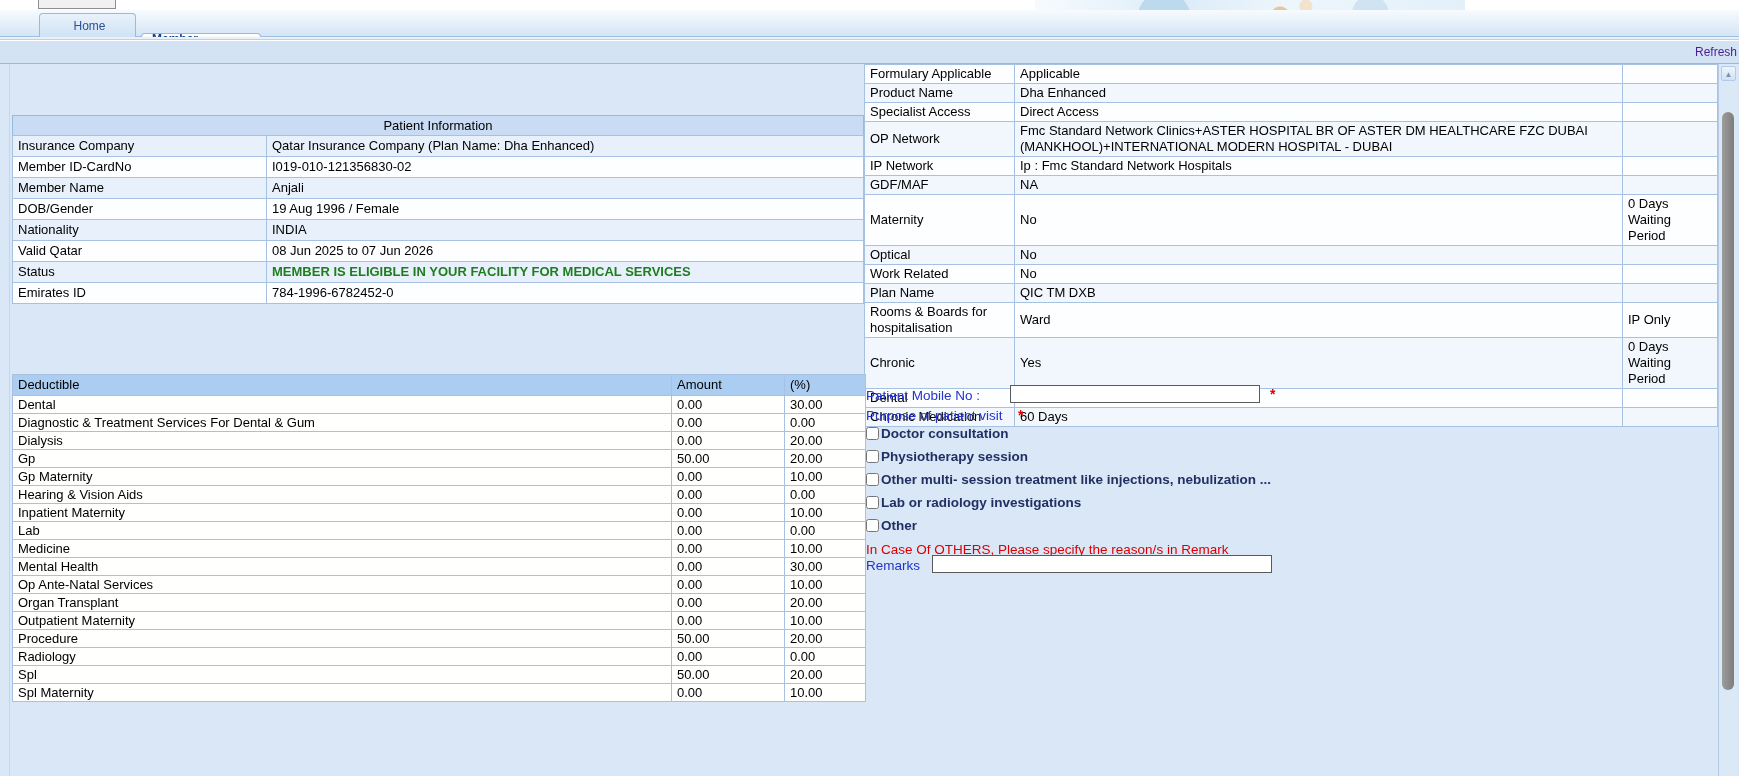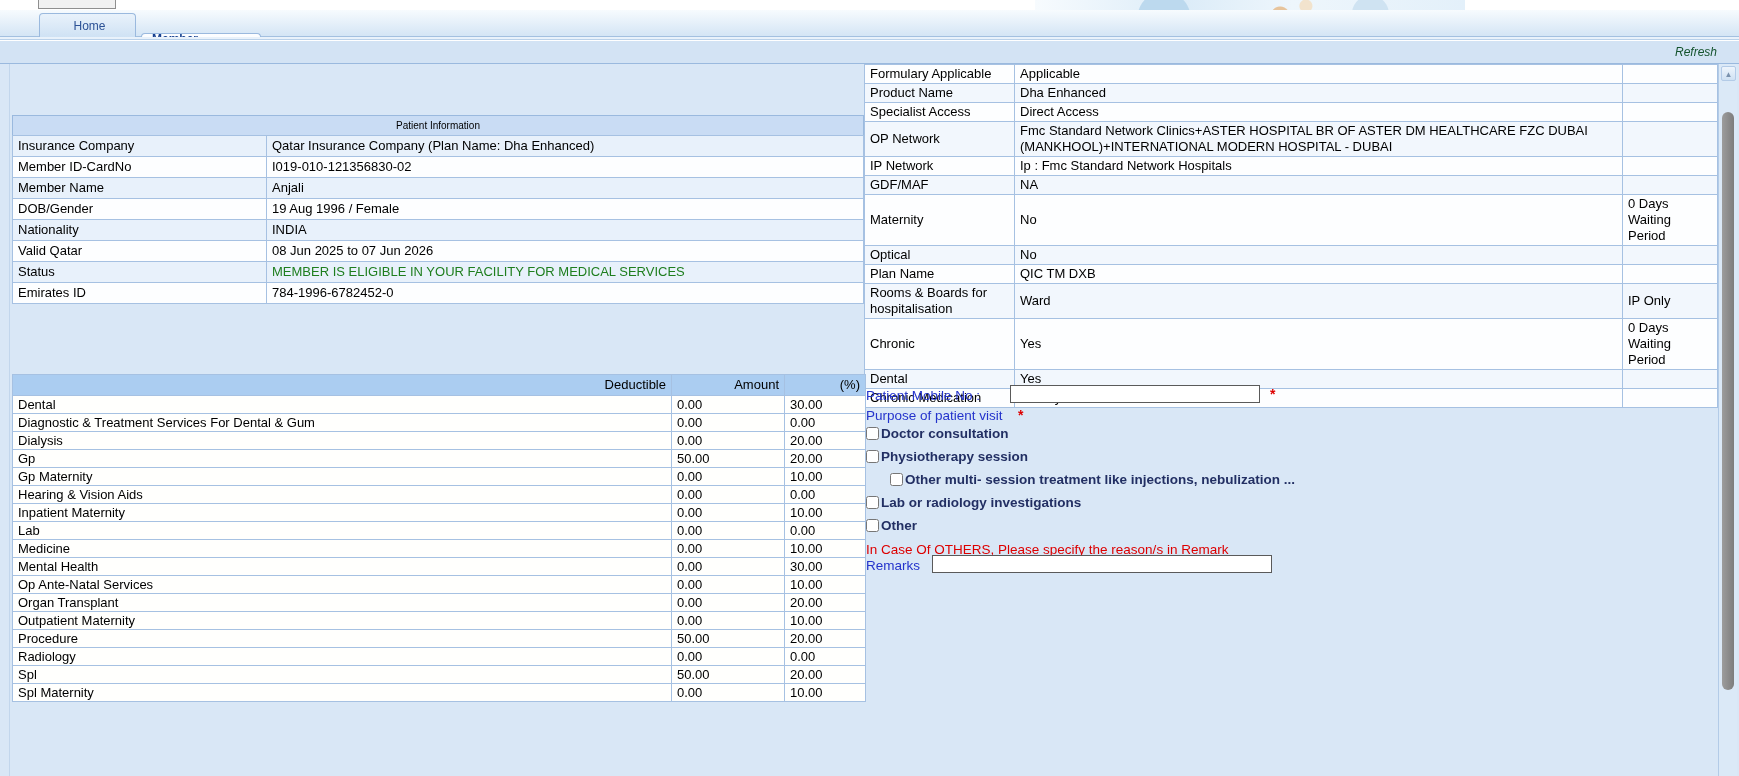--- a/index.html
+++ b/index.html
@@ -31,55 +31,55 @@
     color:#17408f; font-weight:bold;margin-top:20px; }
   .tab-close { display:inline-block; width:11px; height:11px; margin-left:5px; margin-top:-6px;
     border:1px solid #b5b5b5; background:#fdf8e7; color:#b06a4a; font-size:8px; line-height:9px;
     text-align:center; font-weight:normal; cursor:pointer; }
 
   
   .gapstrip { position:absolute; top:37px; left:0; width:1739px; height:3px;
     background:#e9f2fb; border-bottom:1px solid #b9d1ea; }
   .refreshbar { position:absolute; top:40px; left:0; width:1739px; height:23px;
     background:#d3e3f4; border-top:1px solid #fff; }
-  .refresh-link { position:absolute; right:22px; top:4px; font-size:12px; color:#14532d;
-    cursor:pointer;font-style:italic; }
+  .refresh-link { position:absolute; right:2px; top:4px; font-size:12px; color:#4c1d95;
+    cursor:pointer; }
 
   
   .content { position:absolute; top:63px; left:0; width:1739px; height:713px;
     background:#d9e7f6; border-top:1px solid #9ab9de; }
   .left-line { position:absolute; left:9px; top:0; bottom:0; width:1px; background:#c2d6ec; }
 
   table { border-collapse:collapse; table-layout:fixed; background:#a3a3a3; }
   td, th { border:1px solid #a6c1e2; font-size:13px; color:#000; text-align:left;
     vertical-align:middle; padding:2px 5px; line-height:16px; overflow:hidden; }
 
   
   .pi-header { position:absolute; left:12px; top:51px; width:852px; height:21px;
-    background:#c9dcf4; border:1px solid #9ab9de; text-align:center; font-size:10px;
+    background:#c9dcf4; border:1px solid #9ab9de; text-align:center; font-size:13px;
     color:#000; line-height:19px; }
   .pi-table { position:absolute; left:12px; top:71px; width:852px; }
   .pi-table td { height:21px; padding:1px 5px;margin-left:44px; }
   .pi-table td.lbl { width:254px; }
   .pi-table tr:nth-child(odd) td { background:#e8f1fb; }
   .pi-table tr:nth-child(even) td { background:#fdfeff; }
-  .pi-table td.green { color:#1e7e1e; font-weight:normal; }
+  .pi-table td.green { color:#1e7e1e; font-weight:bold; }
 
   
   .elig-table { position:absolute; left:864px; top:0; width:853px; }
   .elig-table td { padding:1px 5px; }
   .elig-table td.lbl { width:150px; }
   .elig-table td.val { width:608px; }
   .elig-table td.note { width:95px; }
   .elig-table tr:nth-child(even) td { background:#f2f7fd; }
   .elig-table tr:nth-child(odd) td { background:#fdfeff; }
 
   
   .ded-table { position:absolute; left:12px; top:310px; width:853px; }
-  .ded-table th { background:#abcdf1; font-weight:normal; height:21px; padding:1px 5px;text-align:right; }
+  .ded-table th { background:#abcdf1; font-weight:normal; height:21px; padding:1px 5px; }
   .ded-table td { height:18px; padding:1px 5px; line-height:15px; background:#fffffd; }
   .ded-table .c1 { width:659px; } .ded-table .c2 { width:113px; } .ded-table .c3 { width:81px; }
 
   
   .blue-label { position:absolute; font-size:13.5px; color:#2433cc; }
   .req { position:absolute; color:#dd0000; font-size:14px; font-weight:bold; }
   .text-input { position:absolute; border:1px solid #5a5a5a; background:#fff; height:18px;
     font-size:13px; padding:0 3px; font-family:"Liberation Sans",sans-serif; }
   .cb-row { position:absolute; left:866px; display:flex; align-items:center; height:16px; }
   .cb-row input { width:13px; height:13px; margin:0 2px 0 0; }
@@ -198,20 +198,25 @@
             <td class="lbl">Maternity</td>
             <td class="val">No</td>
             <td class="note">0 Days Waiting Period</td>
           </tr>
           <tr>
             <td class="lbl">Optical</td>
             <td class="val">No</td>
             <td class="note"></td>
           </tr>
           <tr>
+            <td class="lbl">Work Related</td>
+            <td class="val">No</td>
+            <td class="note"></td>
+          </tr>
+          <tr>
             <td class="lbl">Plan Name</td>
             <td class="val">QIC TM DXB</td>
             <td class="note"></td>
           </tr>
           <tr>
             <td class="lbl">Rooms &amp; Boards for hospitalisation</td>
             <td class="val">Ward</td>
             <td class="note">IP Only</td>
           </tr>
           <tr>
@@ -338,21 +343,21 @@
 
     <div id="cb-container">
         <div class="cb-row" style="top: 361px;">
           <input type="checkbox" style="">
           <span>Doctor consultation</span>
         </div>
         <div class="cb-row" style="top: 384px;">
           <input type="checkbox" style="">
           <span>Physiotherapy session</span>
         </div>
-        <div class="cb-row" style="top: 407px; padding-left: 24px;">
+        <div class="cb-row" style="top: 407px;">
           <input type="checkbox" style="">
           <span>Other multi- session treatment like injections, nebulization ...</span>
         </div>
         <div class="cb-row" style="top: 430px;">
           <input type="checkbox" style="">
           <span>Lab or radiology investigations</span>
         </div>
         <div class="cb-row" style="top: 453px;">
           <input type="checkbox" style="">
           <span>Other</span>

